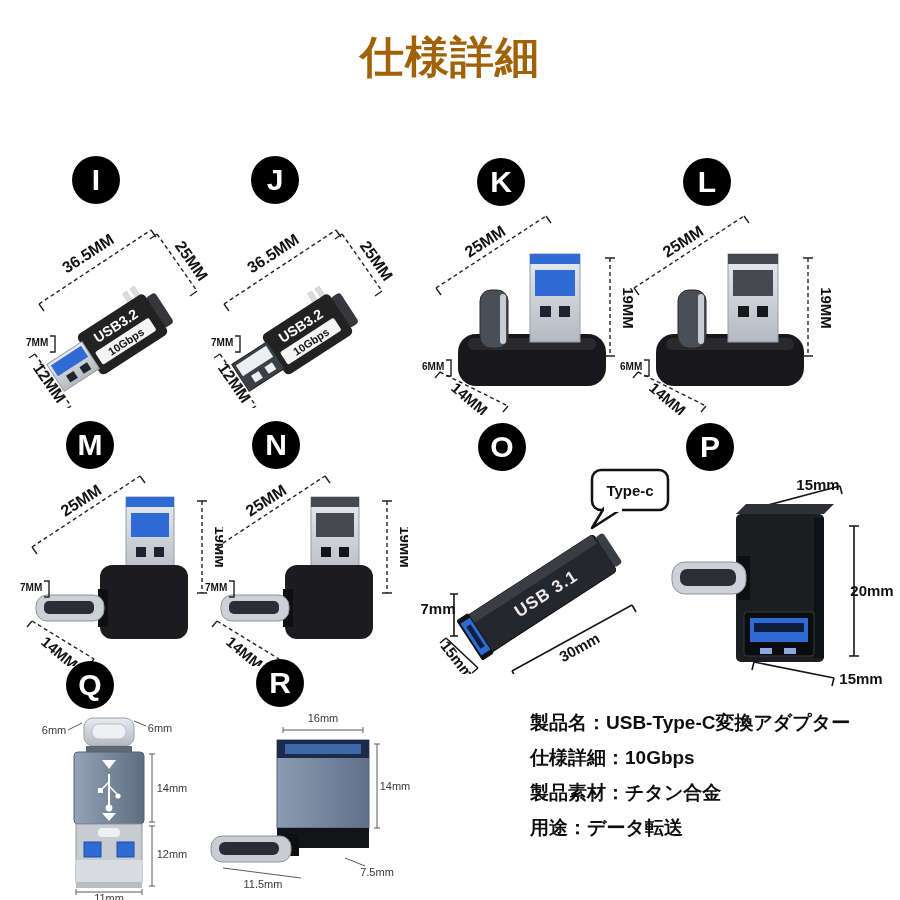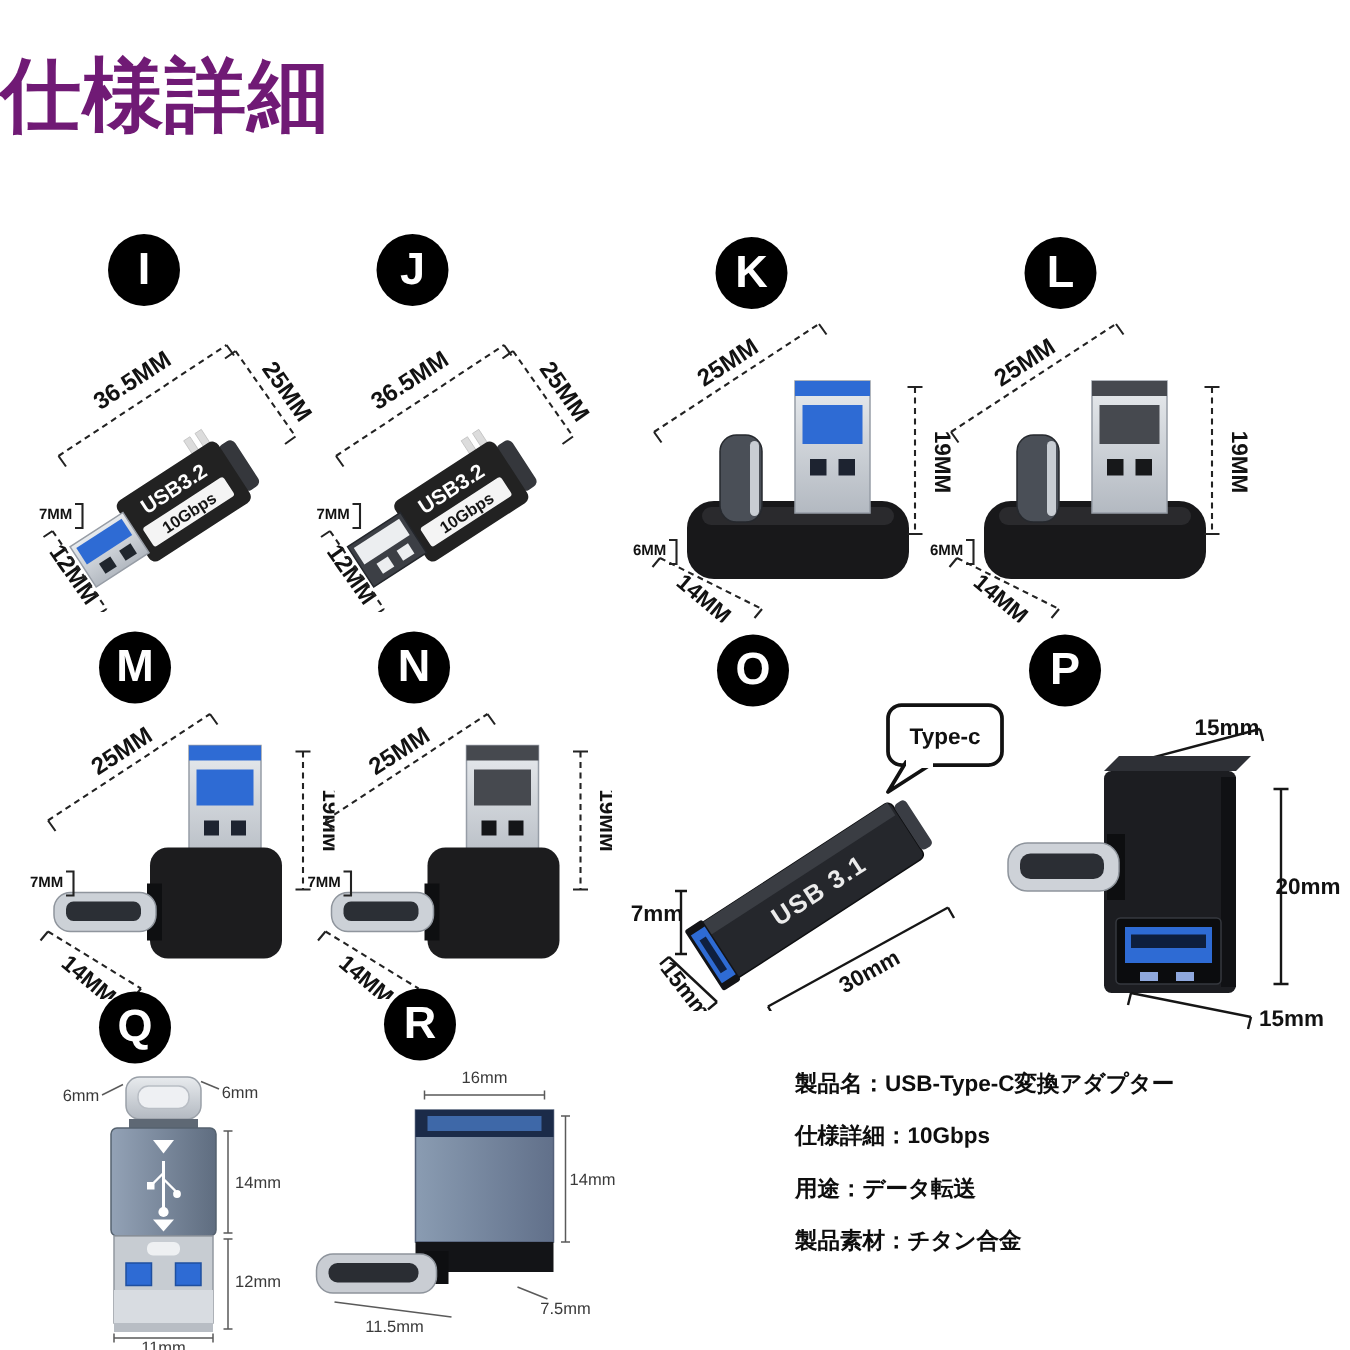--- a/index.html
+++ b/index.html
@@ -1,19 +1,19 @@
 <!DOCTYPE html>
 <html><head>
 <meta charset="utf-8">
 <style>
   html,body{margin:0;padding:0;background:#fff;}
   #page{position:relative;width:900px;height:900px;background:#fff;overflow:hidden;
         font-family:"Liberation Sans",sans-serif;}
-  #title{position:absolute;left:0;top:28px;width:900px;text-align:left;
-         font-size:54px;font-weight:900;color:#701a75;letter-spacing:1px;margin:0;}
+  #title{position:absolute;left:0;top:28px;width:900px;text-align:center;
+         font-size:44px;font-weight:900;color:#a16207;letter-spacing:1px;margin:0;}
   .item{position:absolute;}
   .badge{position:absolute;width:48px;height:48px;border-radius:50%;background:#000;
          display:flex;align-items:center;justify-content:center;}
   .badge span{color:#fff;font-weight:800;font-size:30px;line-height:1;}
   
   #it-I{left:25px;top:152px;} #it-I .badge{left:47px;top:4px;} #it-I svg{margin-top:66px;}
   #it-J{left:210px;top:152px;} #it-J .badge{left:41px;top:4px;} #it-J svg{margin-top:66px;}
   #it-K{left:420px;top:152px;} #it-K .badge{left:57px;top:6px;} #it-K svg{margin-top:58px;}
   #it-L{left:618px;top:152px;} #it-L .badge{left:65px;top:6px;} #it-L svg{margin-top:58px;}
   #it-M{left:18px;top:418px;} #it-M .badge{left:48px;top:3px;} #it-M svg{margin-top:53px;}
@@ -30,21 +30,21 @@
   .dG{font:400 11px "Liberation Sans",sans-serif;fill:#3a3a3a;text-anchor:middle;}
   .lD{stroke:#232323;stroke-width:1.4;stroke-dasharray:4 3;fill:none;}
   .lS{stroke:#161616;stroke-width:1.6;fill:none;}
   .lT{stroke:#232323;stroke-width:1.4;fill:none;}
   .lG{stroke:#5a5a5a;stroke-width:1;fill:none;}
   .wT{font:700 14px "Liberation Sans",sans-serif;fill:#fff;text-anchor:middle;}
   .wS{font:700 11px "Liberation Sans",sans-serif;fill:#141414;text-anchor:middle;}
   .oT{font:700 17px "Liberation Sans",sans-serif;fill:#ececec;text-anchor:middle;letter-spacing:1px;}
   .bubT{font:700 15px "Liberation Sans",sans-serif;fill:#111;text-anchor:middle;}
   #specs{position:absolute;left:530px;top:712px;width:360px;}
-  #specs p{margin:0 0 14px 0;font-size:15px;font-weight:700;color:#0e0e0e;line-height:21px;}
+  #specs p{margin:0 0 14px 0;font-size:19px;font-weight:700;color:#0e0e0e;line-height:21px;}
 </style>
 </head>
 <body>
 
 <div id="page">
   <h1 id="title">仕様詳細</h1>
 
   <svg width="0" height="0">
       <defs>
     <linearGradient id="gSilver" x1="0" y1="0" x2="0" y2="1">
@@ -402,16 +402,16 @@
       <path class="lG" d="M140,150 L160,158"></path>
       <text class="dG" x="172" y="168">7.5mm</text>
       <path class="lG" d="M18,160 L96,170"></path>
       <text class="dG" x="58" y="180">11.5mm</text>
     </svg>
   </div>
 
   <div id="specs">
     <p>製品名：USB-Type-C変換アダプター</p>
     <p>仕様詳細：10Gbps</p>
+    <p>製品素材：チタン合金</p>
     <p>用途：データ転送</p>
-    <p>製品素材：チタン合金</p>
   </div>
 </div>
 
 </body></html>

